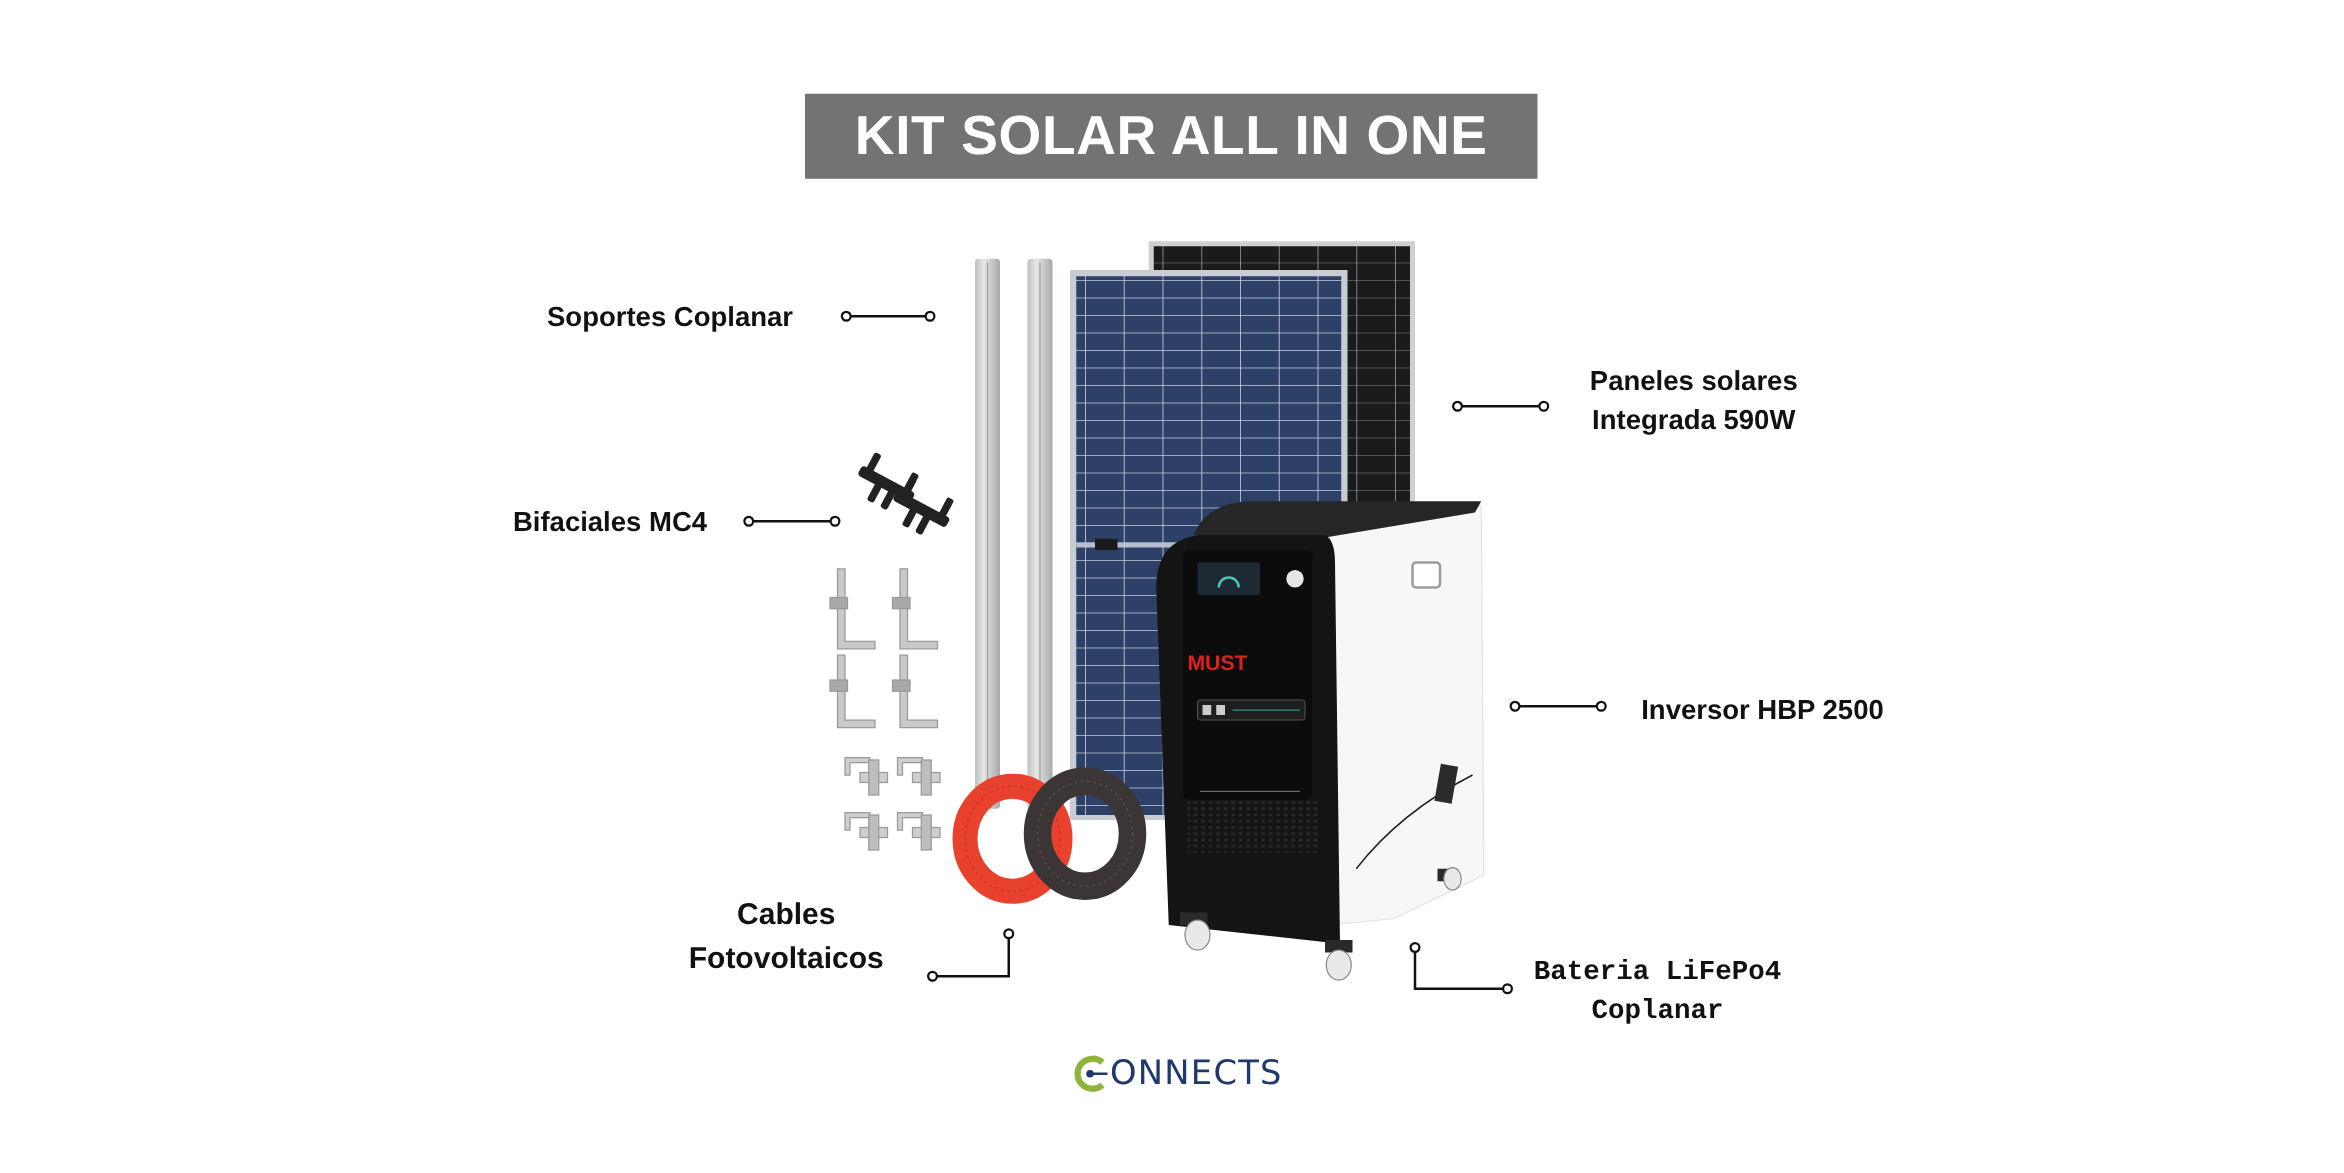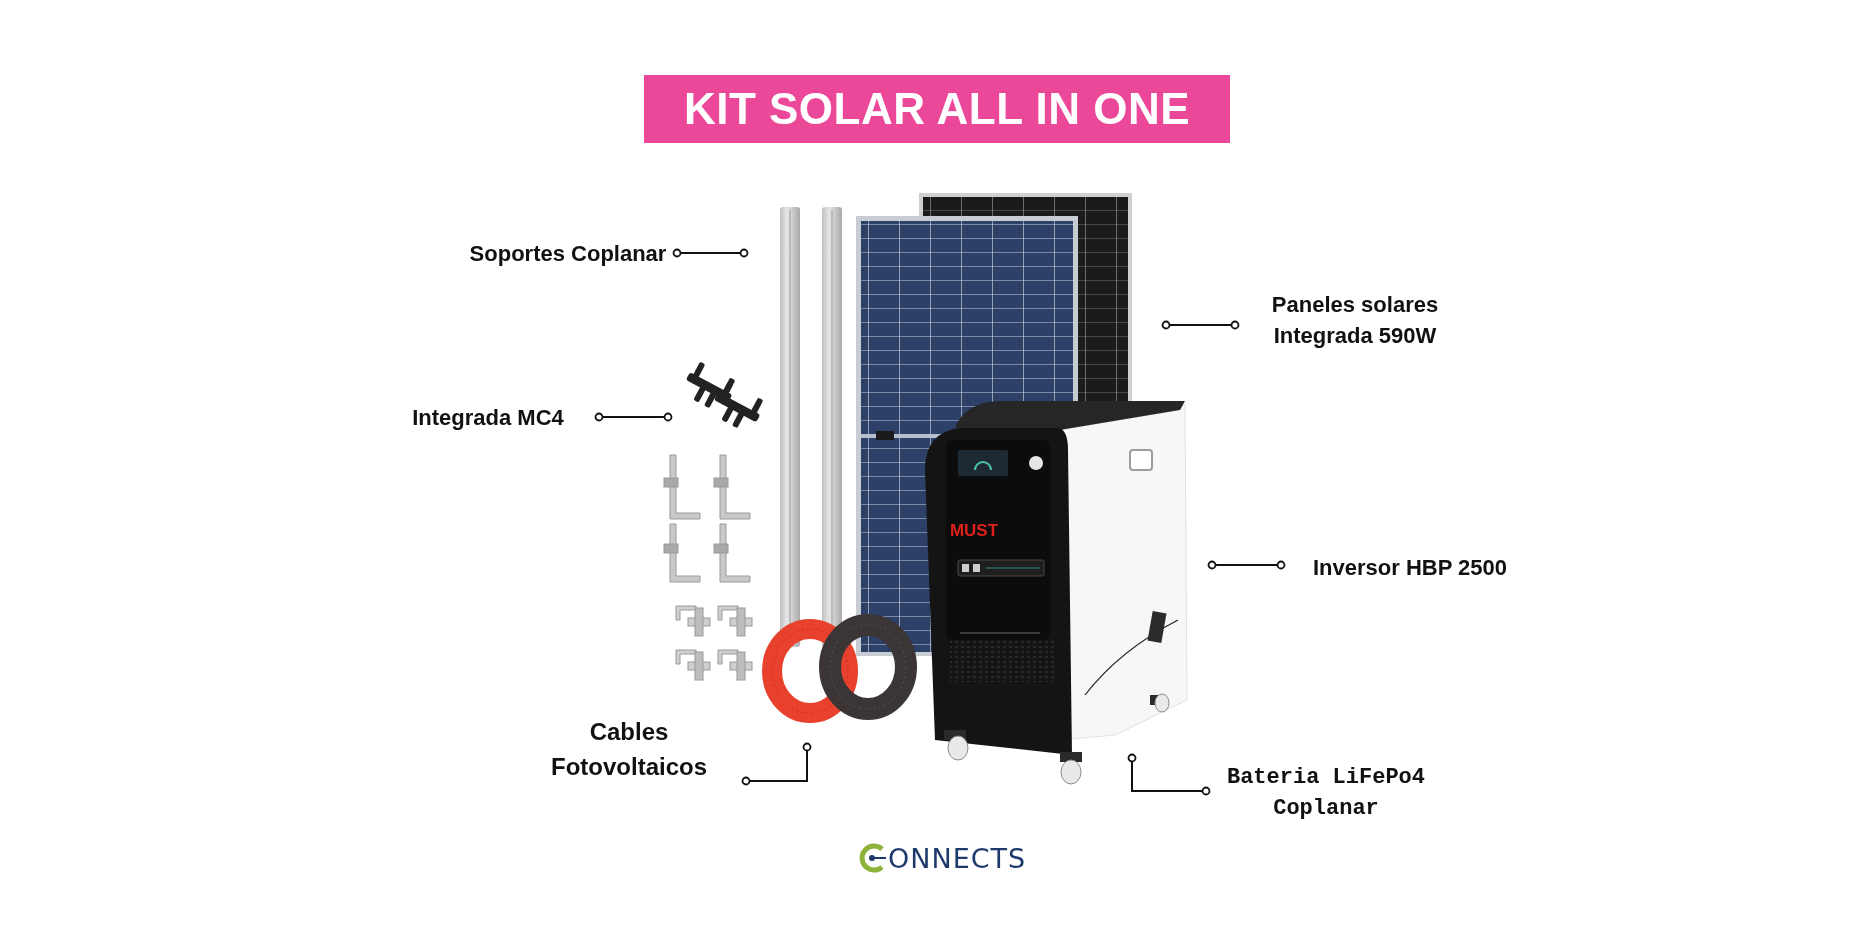--- a/index.html
+++ b/index.html
@@ -1,22 +1,22 @@
 <!DOCTYPE html>
 <html><head>
 <meta charset="utf-8">
 <style>
   html, body { margin: 0; padding: 0; background: #ffffff; }
   body { width: 1875px; height: 938px; position: relative; overflow: hidden; font-family: "Liberation Sans", "DejaVu Sans", sans-serif; }
-  .title-banner { position: absolute; left: 644px; top: 75px; width: 586px; height: 68px; background: #ec4899; display: flex; align-items: center; justify-content: center; }
+  .title-banner { position: absolute; left: 644px; top: 75px; width: 586px; height: 68px; background: #737373; display: flex; align-items: center; justify-content: center; }
   .title-text { color: #ffffff; font-size: 44px; font-weight: bold; letter-spacing: 0.5px; }
   .label { position: absolute; color: #111111; font-size: 22px; font-weight: bold; text-align: center; line-height: 31px; }
   .connector { position: absolute; }
   .art { position: absolute; left: 0; top: 0; }
-  .logo { position: absolute; left: 858px; top: 843px; display: flex; align-items: flex-start; }
+  .logo { position: absolute; left: 858px; top: 843px; display: flex; align-items: flex-end; }
   .logo-text { color: #1e3a6d; font-size: 27px; letter-spacing: 1px; font-family: "DejaVu Sans", sans-serif; }
 </style>
 </head>
 <body>
 
 <div class="title-banner">
   <span class="title-text">KIT SOLAR ALL IN ONE</span>
 </div>
 
 <svg class="art" width="1875" height="938" viewBox="0 0 1875 938">
@@ -155,31 +155,31 @@
       <rect x="1150" y="695" width="16" height="10"></rect>
     </g>
     <g fill="#e9e9e9" stroke="#8a8a8a" stroke-width="1">
       <ellipse cx="958" cy="748" rx="10" ry="12"></ellipse>
       <ellipse cx="1071" cy="772" rx="10" ry="12"></ellipse>
       <ellipse cx="1162" cy="703" rx="7" ry="9"></ellipse>
     </g>
   </g>
 </svg>
 
-<div class="label" style="left:433px; top:238px; width:206px;margin-left:32px;">
+<div class="label" style="left:433px; top:238px; width:206px;">
   <span>Soportes Coplanar</span>
 </div>
 <svg class="connector" style="left:672px; top:247px;" width="78" height="12">
   <line x1="5" y1="6" x2="72" y2="6" stroke="#111" stroke-width="2"></line>
   <circle cx="5" cy="6" r="3.5" fill="#fff" stroke="#111" stroke-width="1.8"></circle>
   <circle cx="72" cy="6" r="3.5" fill="#fff" stroke="#111" stroke-width="1.8"></circle>
 </svg>
 
 <div class="label" style="left:395px; top:402px; width:186px;">
-  <span>Integrada MC4</span>
+  <span>Bifaciales MC4</span>
 </div>
 <svg class="connector" style="left:594px; top:411px;" width="80" height="12">
   <line x1="5" y1="6" x2="74" y2="6" stroke="#111" stroke-width="2"></line>
   <circle cx="5" cy="6" r="3.5" fill="#fff" stroke="#111" stroke-width="1.8"></circle>
   <circle cx="74" cy="6" r="3.5" fill="#fff" stroke="#111" stroke-width="1.8"></circle>
 </svg>
 
 <svg class="connector" style="left:1161px; top:319px;" width="80" height="12">
   <line x1="5" y1="6" x2="74" y2="6" stroke="#111" stroke-width="2"></line>
   <circle cx="5" cy="6" r="3.5" fill="#fff" stroke="#111" stroke-width="1.8"></circle>

